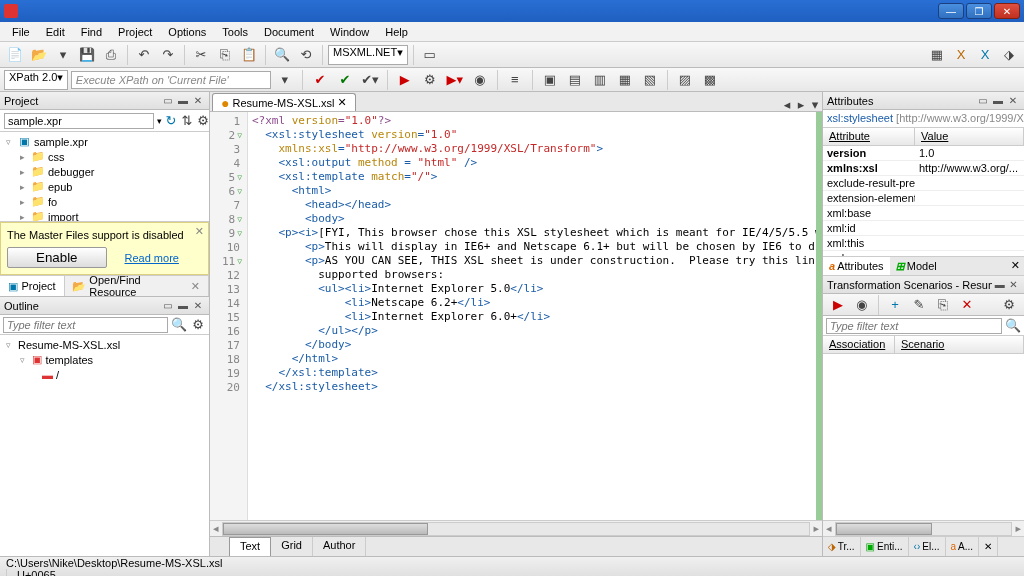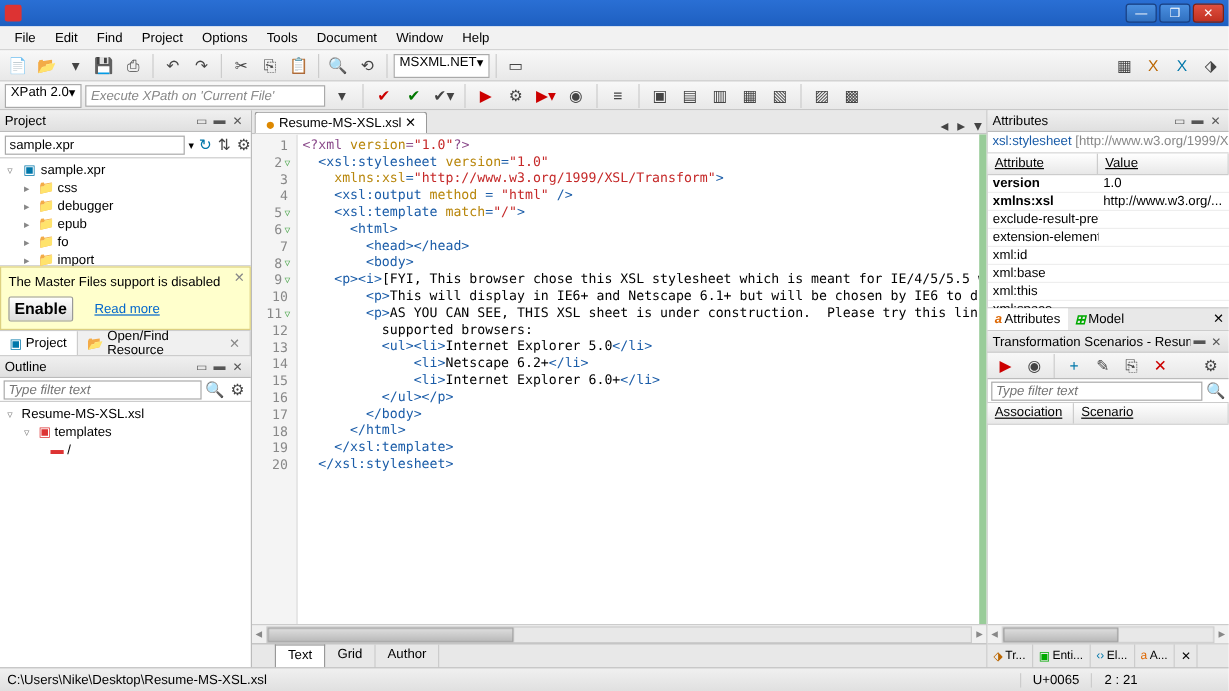--- a/index.html
+++ b/index.html
@@ -25,21 +25,21 @@
 .sample-bar { height: 22px; border-bottom: 1px solid #ccc; display: flex; align-items: center; padding: 0 4px; gap: 3px; }
 .sample-bar input { flex: 1; border: 1px solid #aaa; height: 16px; padding: 0 3px; font-size: 11px; }
 .tree { flex: 0 0 90px; overflow: auto; border-bottom: 1px solid #ccc; padding: 2px; }
 .tree-row { display: flex; align-items: center; height: 15px; padding-left: 4px; gap: 3px; }
 .tree-row.lvl1 { padding-left: 18px; }
 .tw { color: #888; font-size: 9px; width: 9px; }
 .ficon { width: 13px; height: 13px; display: flex; align-items: center; justify-content: center; font-size: 11px; }
 .yellownote { background: #ffffcc; border: 1px solid #ddd080; padding: 6px; font-size: 11px; position: relative; }
 .yellownote .close { position: absolute; right: 4px; top: 2px; color: #888; }
 .yellownote .row2 { margin-top: 6px; display: flex; align-items: center; gap: 18px; }
-.enablebtn { padding: 2px 4px; background: linear-gradient(#fff, #ddd); border: 1px solid #999; border-radius: 2px; font-weight: bold; }
+.enablebtn { padding: 2px 28px; background: linear-gradient(#fff, #ddd); border: 1px solid #999; border-radius: 2px; }
 .yellownote a { color: #0066cc; }
 .tabbar { height: 22px; background: #e8e8e8; border-top: 1px solid #ccc; border-bottom: 1px solid #bbb; display: flex; }
 .tab { padding: 3px 8px; border-right: 1px solid #ccc; background: #f0f0f0; display: flex; align-items: center; gap: 3px; font-size: 11px; }
 .tab.active { background: #fff; }
 .tab .x { color: #888; margin-left: 3px; }
 .outline-filter { height: 20px; border-bottom: 1px solid #ccc; display: flex; align-items: center; padding: 0 3px; gap: 3px; }
 .outline-filter input { flex: 1; border: 1px solid #aaa; height: 16px; padding: 0 3px; font-size: 11px; color: #888; font-style: italic; }
 .outline-head { height: 18px; background: linear-gradient(#fff, #e8e8e8); border-bottom: 1px solid #ccc; display: flex; }
 .outline-head .col { padding: 2px 6px; border-right: 1px solid #ccc; }
 .outline-body { flex: 1; overflow: auto; padding: 2px; }
@@ -70,21 +70,21 @@
 .attr-row { display: flex; border-bottom: 1px solid #eee; height: 15px; }
 .attr-row .k { flex: 0 0 92px; padding: 1px 4px; overflow: hidden; white-space: nowrap; }
 .attr-row .v { flex: 1; padding: 1px 4px; overflow: hidden; white-space: nowrap; }
 .attr-row.bold .k { font-weight: bold; }
 .mini-tabs { height: 20px; border-top: 1px solid #ccc; border-bottom: 1px solid #ccc; display: flex; background: #e8e8e8; }
 .mini-tab { padding: 2px 6px; display: flex; align-items: center; gap: 2px; font-size: 11px; }
 .mini-tab.active { background: #fff; }
 .mini-tab .ic { font-style: italic; font-weight: bold; }
 .ic-a { color: #d60; } .ic-m { color: #0a0; }
 .trans-body { flex: 1; }
-.statusbar { height: 20px; background: linear-gradient(#f0f0f0, #e0e0e0); border-top: 1px solid #bbb; display: flex; align-items: center; padding: 0 6px; font-size: 11px; }
+.statusbar { height: 20px; background: linear-gradient(#f0f0f0, #e0e0e0); border-top: 1px solid #bbb; display: flex; align-items: flex-start; padding: 0 6px; font-size: 11px; flex-direction: column; }
 .statusbar .sp { flex: 1; }
 .statusbar .cell { padding: 0 10px; border-left: 1px solid #ccc; }
 .bottom-tabs { height: 20px; border-top: 1px solid #ccc; background: #e8e8e8; display: flex; font-size: 10px; }
 .bottom-tabs .bt { padding: 2px 5px; border-right: 1px solid #ccc; display: flex; align-items: center; gap: 2px; overflow: hidden; white-space: nowrap; }
 </style>
 </head>
 <body>
 
 <div class="titlebar">
   <div class="icon"></div>
@@ -335,25 +335,25 @@
         </div>
         <div class="attr-row">
           <div class="k">exclude-result-prefixes</div>
           <div class="v"></div>
         </div>
         <div class="attr-row">
           <div class="k">extension-element-p...</div>
           <div class="v"></div>
         </div>
         <div class="attr-row">
+          <div class="k">xml:base</div>
+          <div class="v"></div>
+        </div>
+        <div class="attr-row">
           <div class="k">xml:id</div>
-          <div class="v"></div>
-        </div>
-        <div class="attr-row">
-          <div class="k">xml:base</div>
           <div class="v"></div>
         </div>
         <div class="attr-row">
           <div class="k">xml:this</div>
           <div class="v"></div>
         </div>
         <div class="attr-row">
           <div class="k">xml:space</div>
           <div class="v"></div>
         </div>

